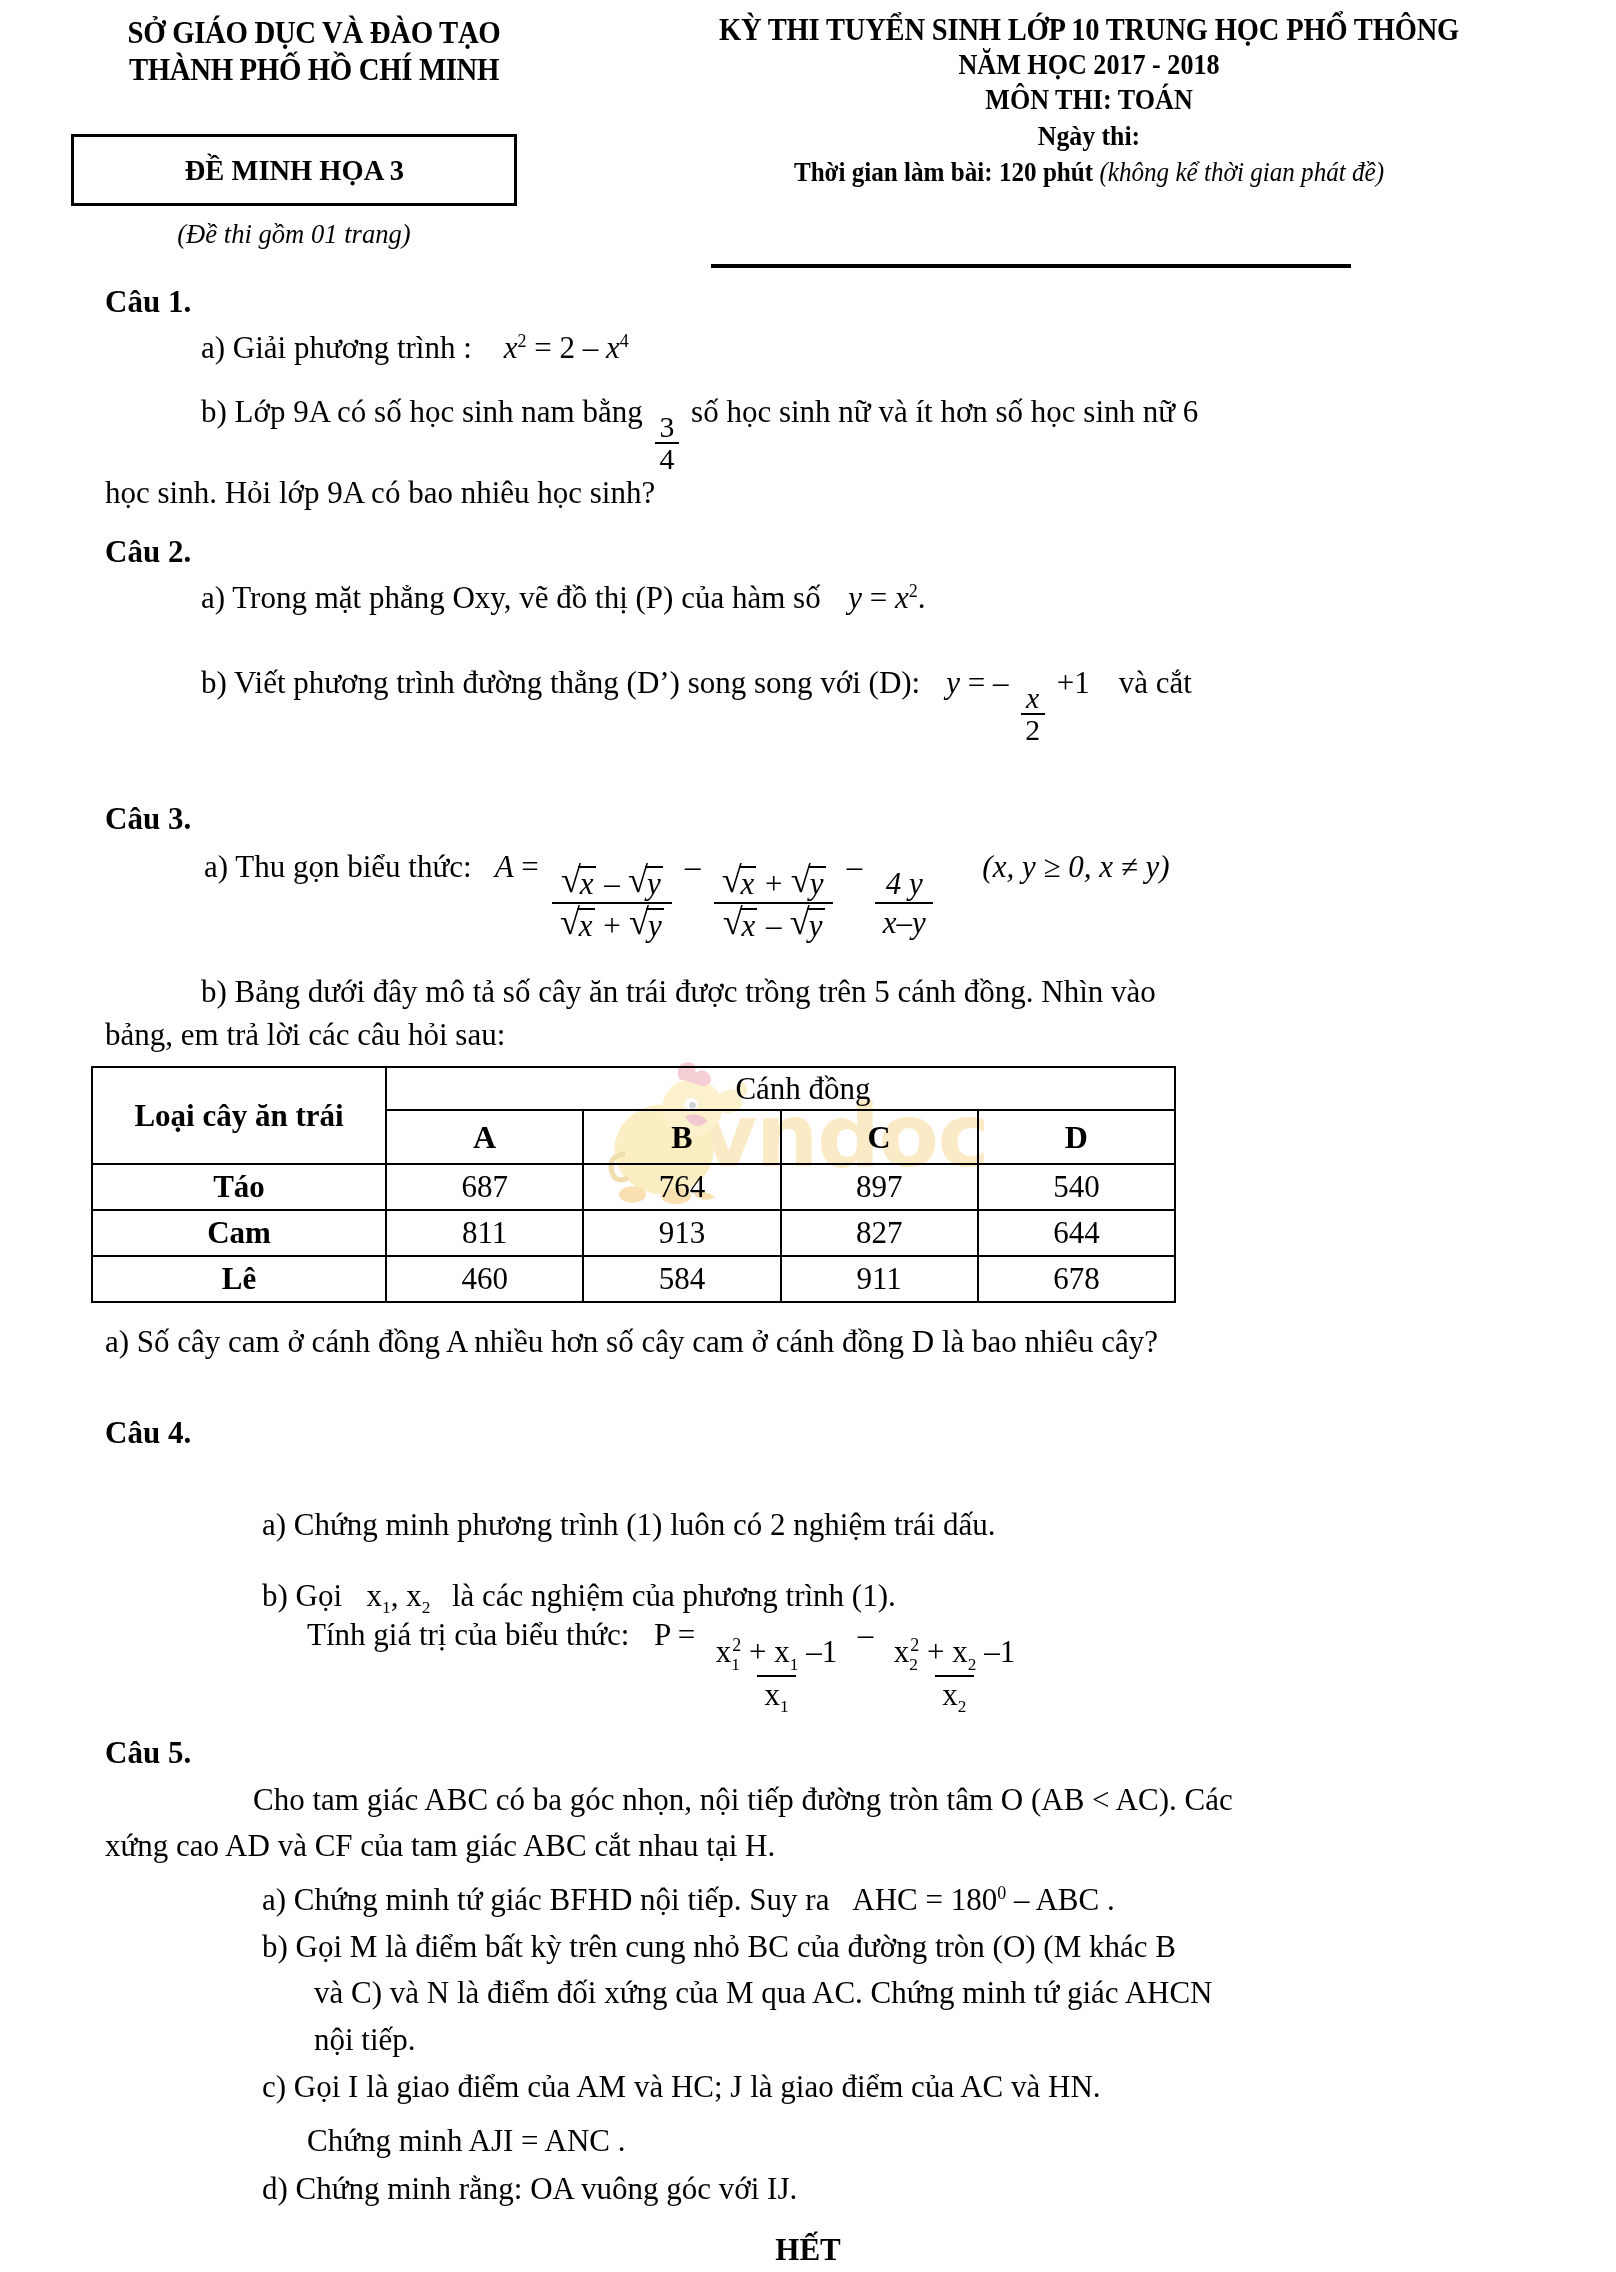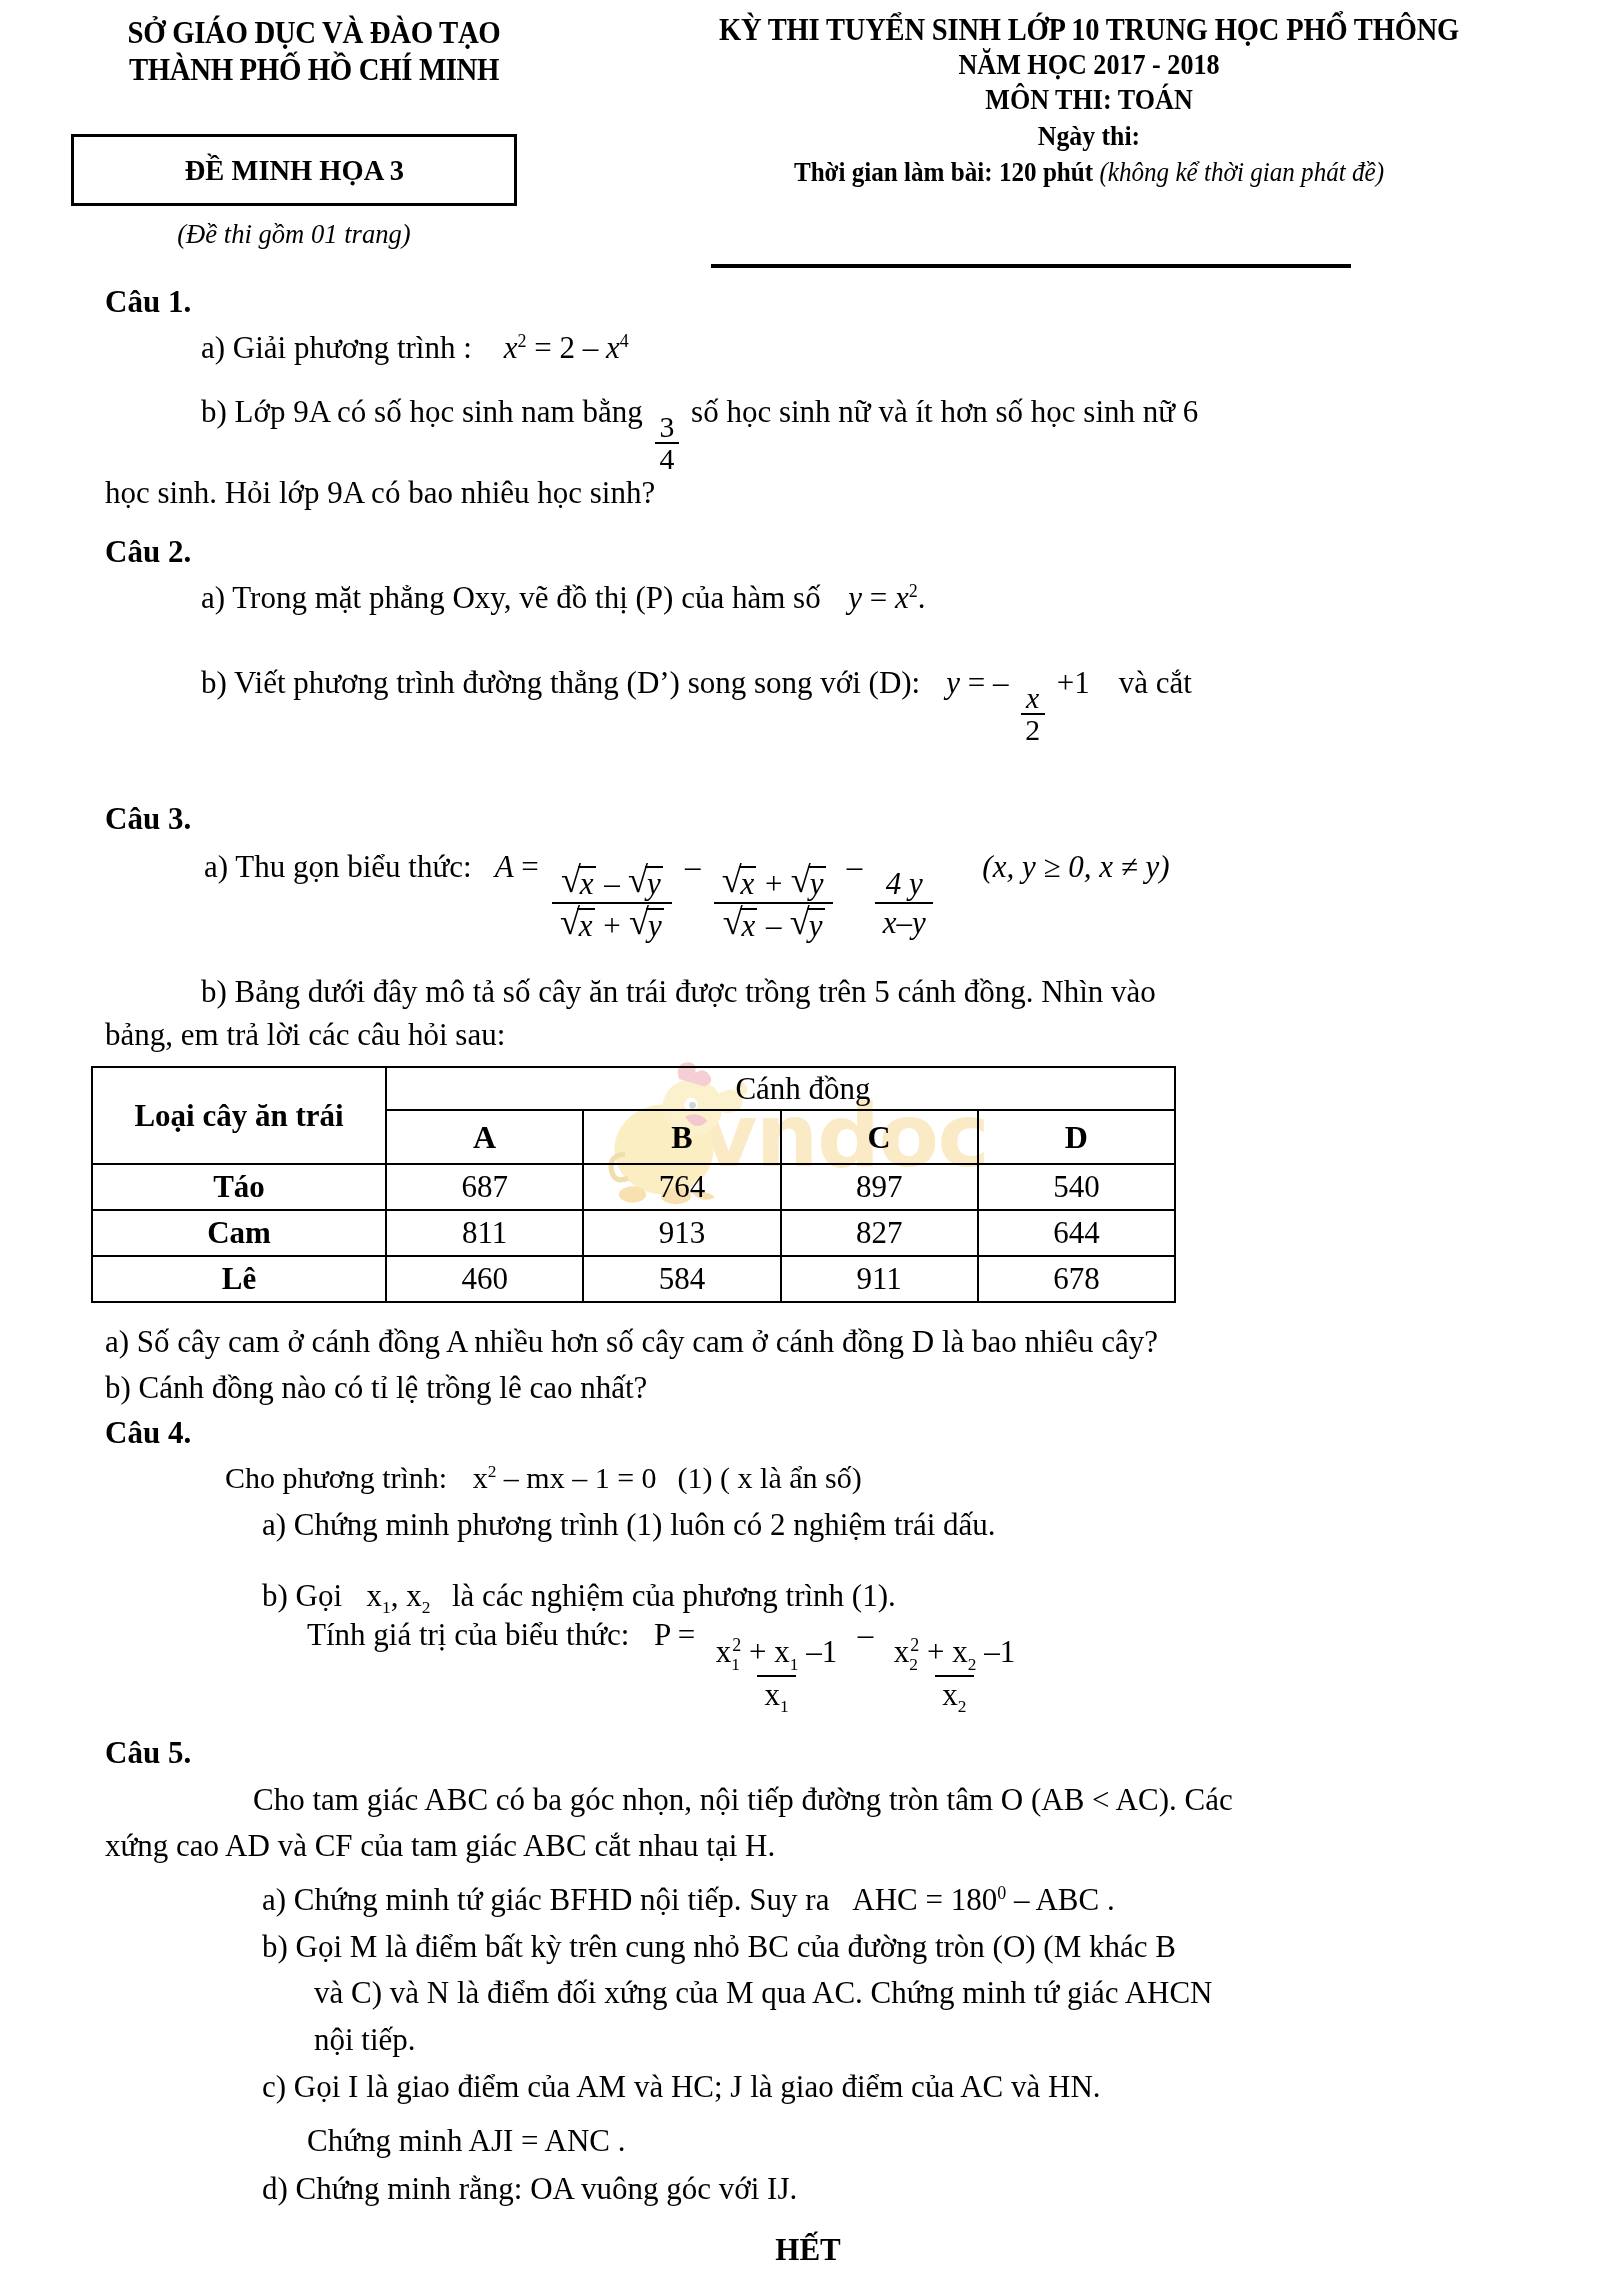--- a/index.html
+++ b/index.html
@@ -430,32 +430,23 @@
         <td class="num">460</td>
         <td class="num">584</td>
         <td class="num">911</td>
         <td class="num">678</td>
       </tr>
     </tbody>
       </table>
   </div>
 
   <div class="ln" style="left:105px; top:1325px;">a) Số cây cam ở cánh đồng A nhiều hơn số cây cam ở cánh đồng D là bao nhiêu cây?</div>
-  <div class="ln" style="left:105px; top:1371px;">b) Cánh đồng nào có tỉ lệ trồng lê cao nhất?</div>
 
   <div class="cau" style="left:105px; top:1415px;">Câu 4.</div>
 
-  <div class="ln" style="left:225px; top:1461px; font-size:30px;">
-    <span>Cho phương trình:</span>
-    <span style="display:inline-block;width:10.5px"></span>
-    <span>x</span><sup class="exn">2</sup>
-    <span>– mx – 1 = 0</span>
-    <span style="display:inline-block;width:6px"></span>
-    <span>(1)  ( x là ẩn số)</span>
-  </div>
 
   <div class="ln" style="left:262px; top:1508px; font-size:31px;">a)   Chứng minh phương trình (1) luôn có 2 nghiệm trái dấu.</div>
 
   <div class="ln" style="left:262px; top:1554px; font-size:31px;margin-top:25px;">
     <span>b)   Gọi</span>
     <span style="display:inline-block;width:9px"></span>
     <span>x</span><sub class="ix">1</sub><span>,</span>
     <span>x</span><sub class="ix">2</sub>
     <span style="display:inline-block;width:6px"></span>
     <span>là các nghiệm của phương trình (1).</span>

